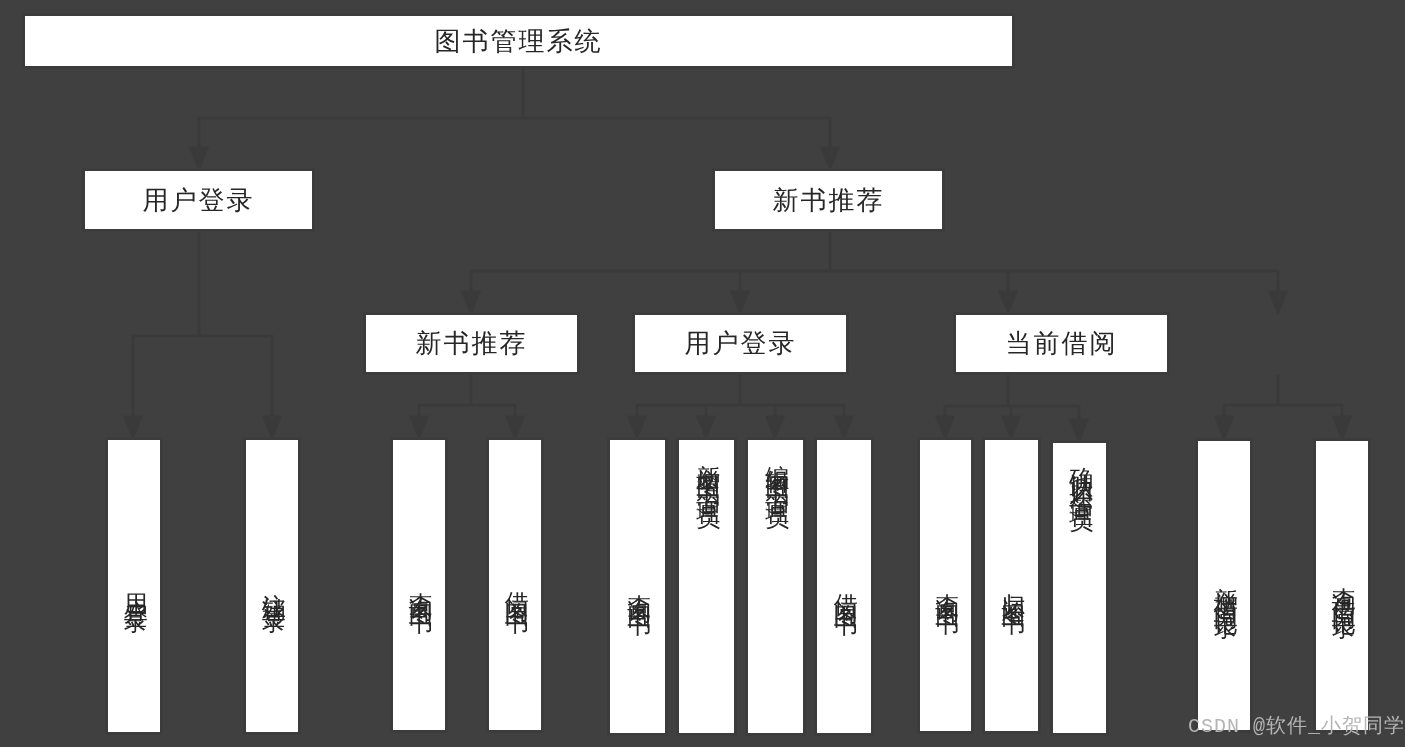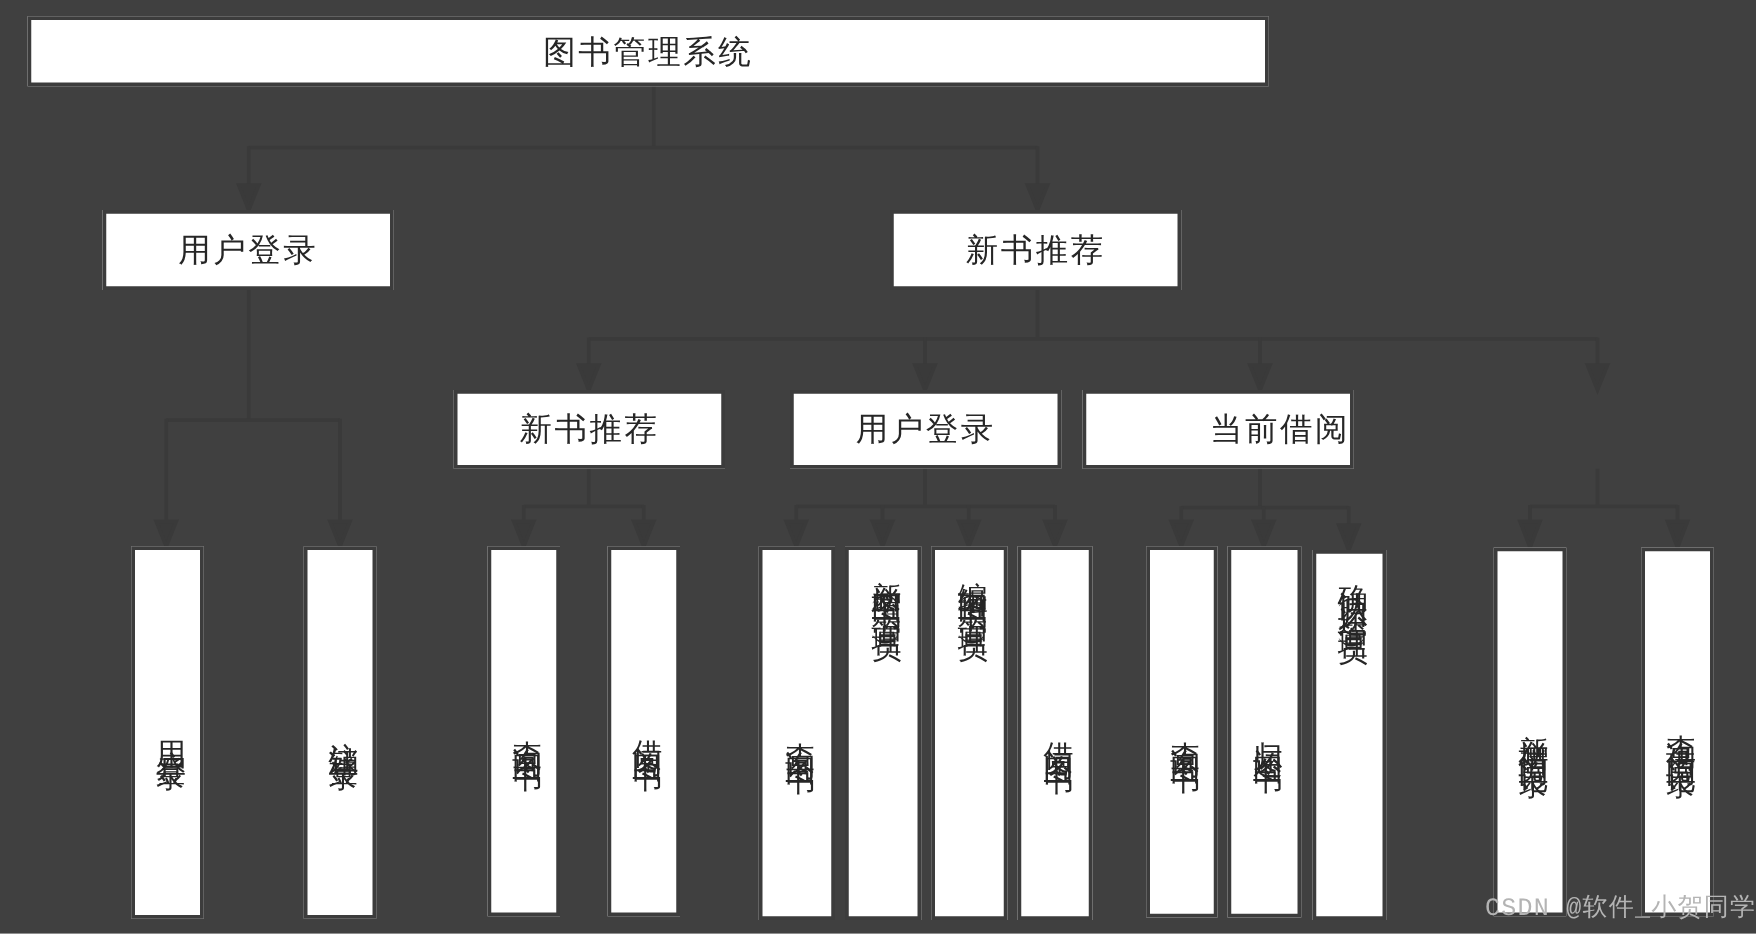--- a/index.html
+++ b/index.html
@@ -136,21 +136,21 @@
   <div class="box" style="left:712px;top:168px;width:233px;height:64px;">
     <span>新书推荐</span>
   </div>
 
   <div class="box" style="left:363px;top:312px;width:217px;height:63px;">
     <span>新书推荐</span>
   </div>
   <div class="box" style="left:632px;top:312px;width:217px;height:63px;">
     <span>用户登录</span>
   </div>
-  <div class="box" style="left:866px;top:312px;width:217px;height:63px;justify-content:flex-end;">
+  <div class="box" style="left:953px;top:312px;width:217px;height:63px;">
     <span>当前借阅</span>
   </div>
 
   <div class="box vbox" style="left:105px;top:437px;width:58px;height:298px;">
     <span class="vtext">用户登录</span>
   </div>
   <div class="box vbox" style="left:243px;top:437px;width:58px;height:298px;">
     <span class="vtext">注销登录</span>
   </div>
 

